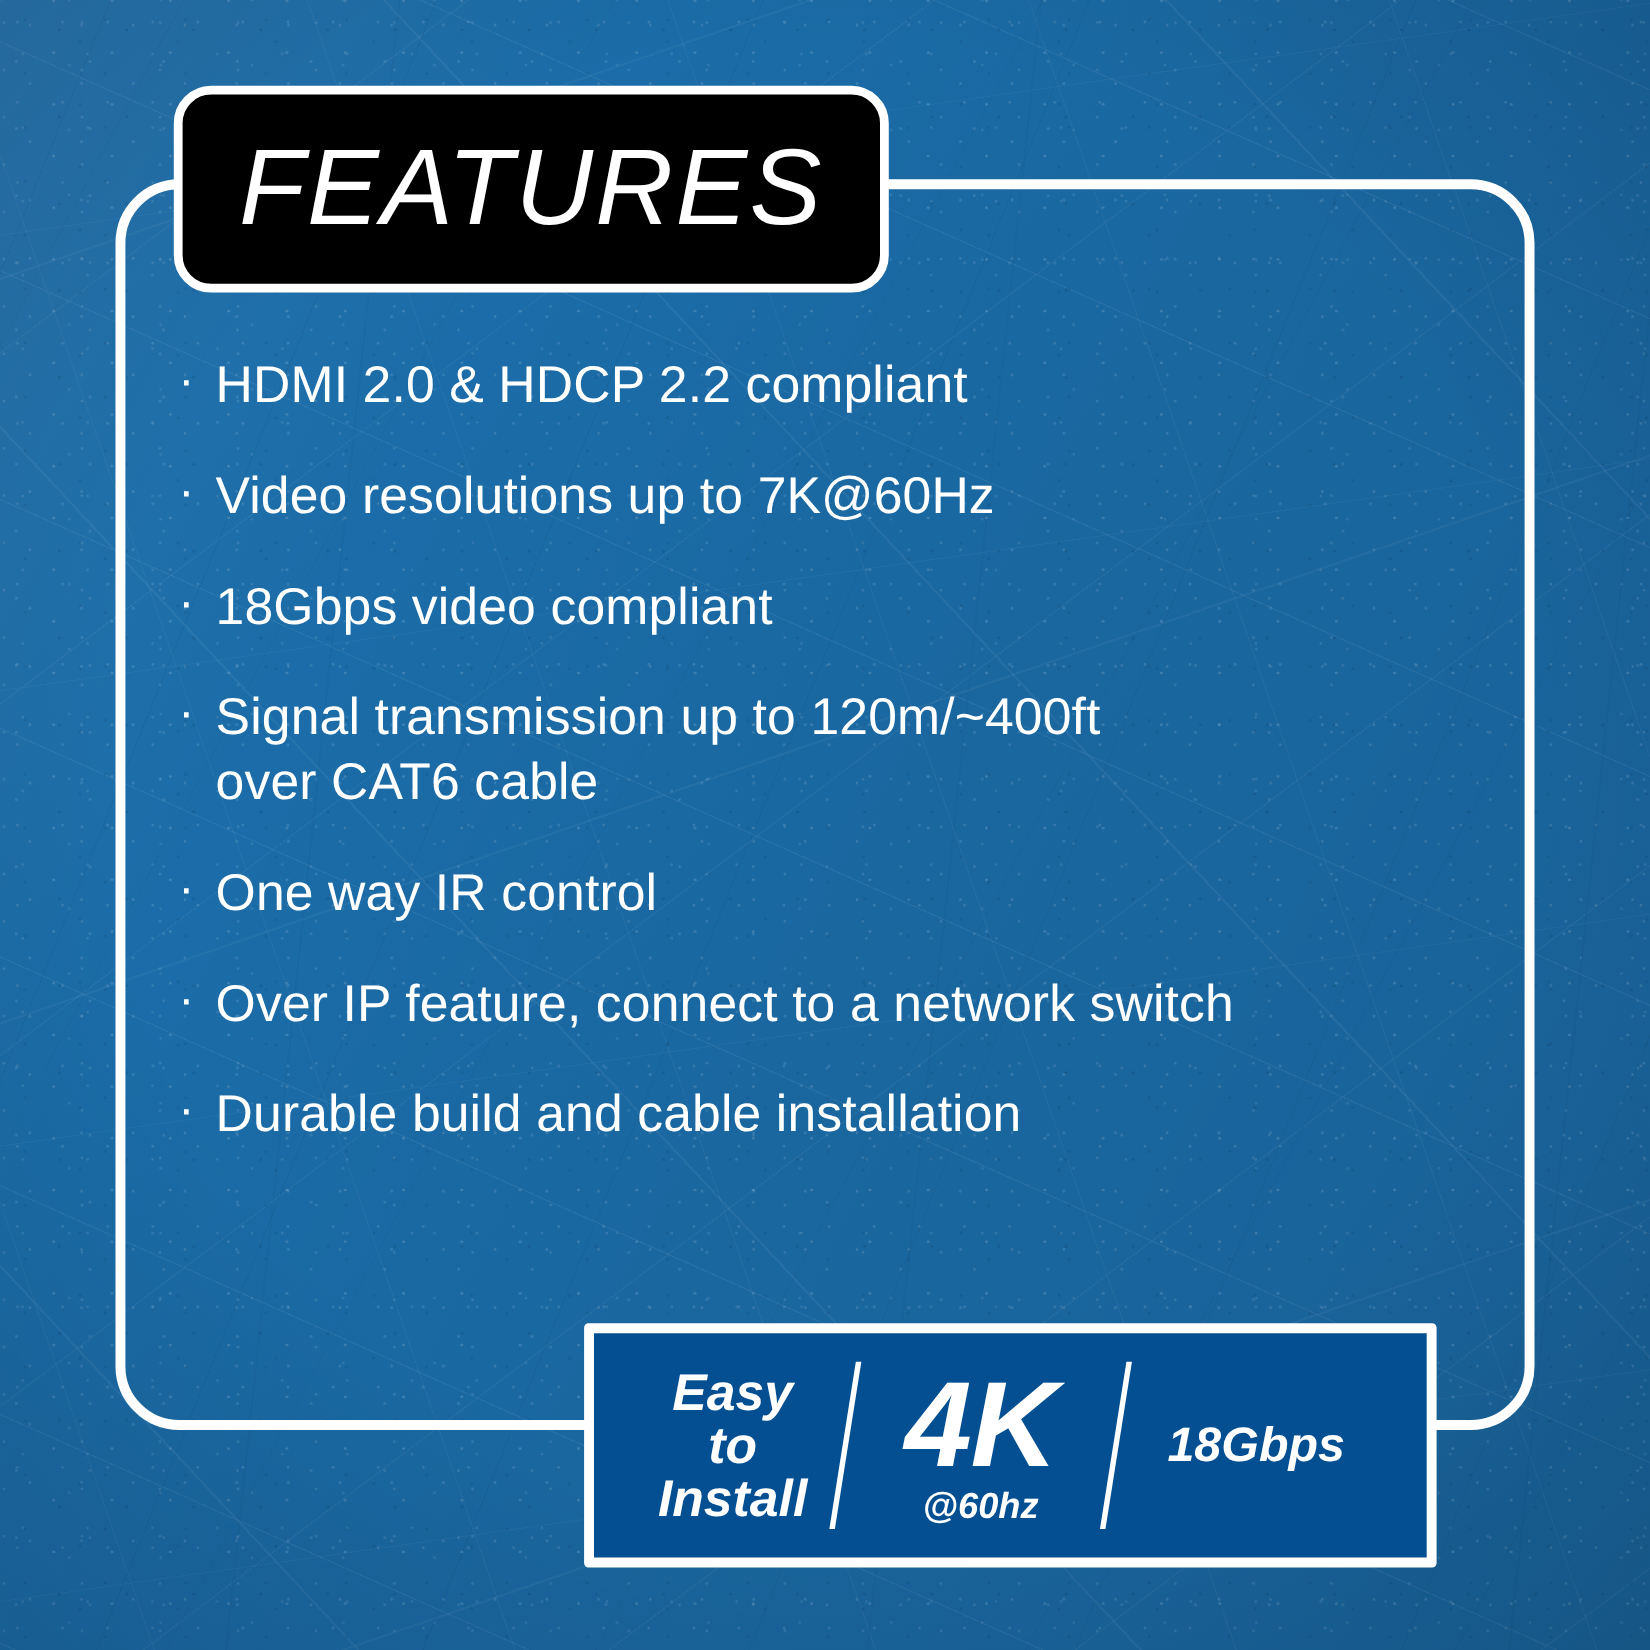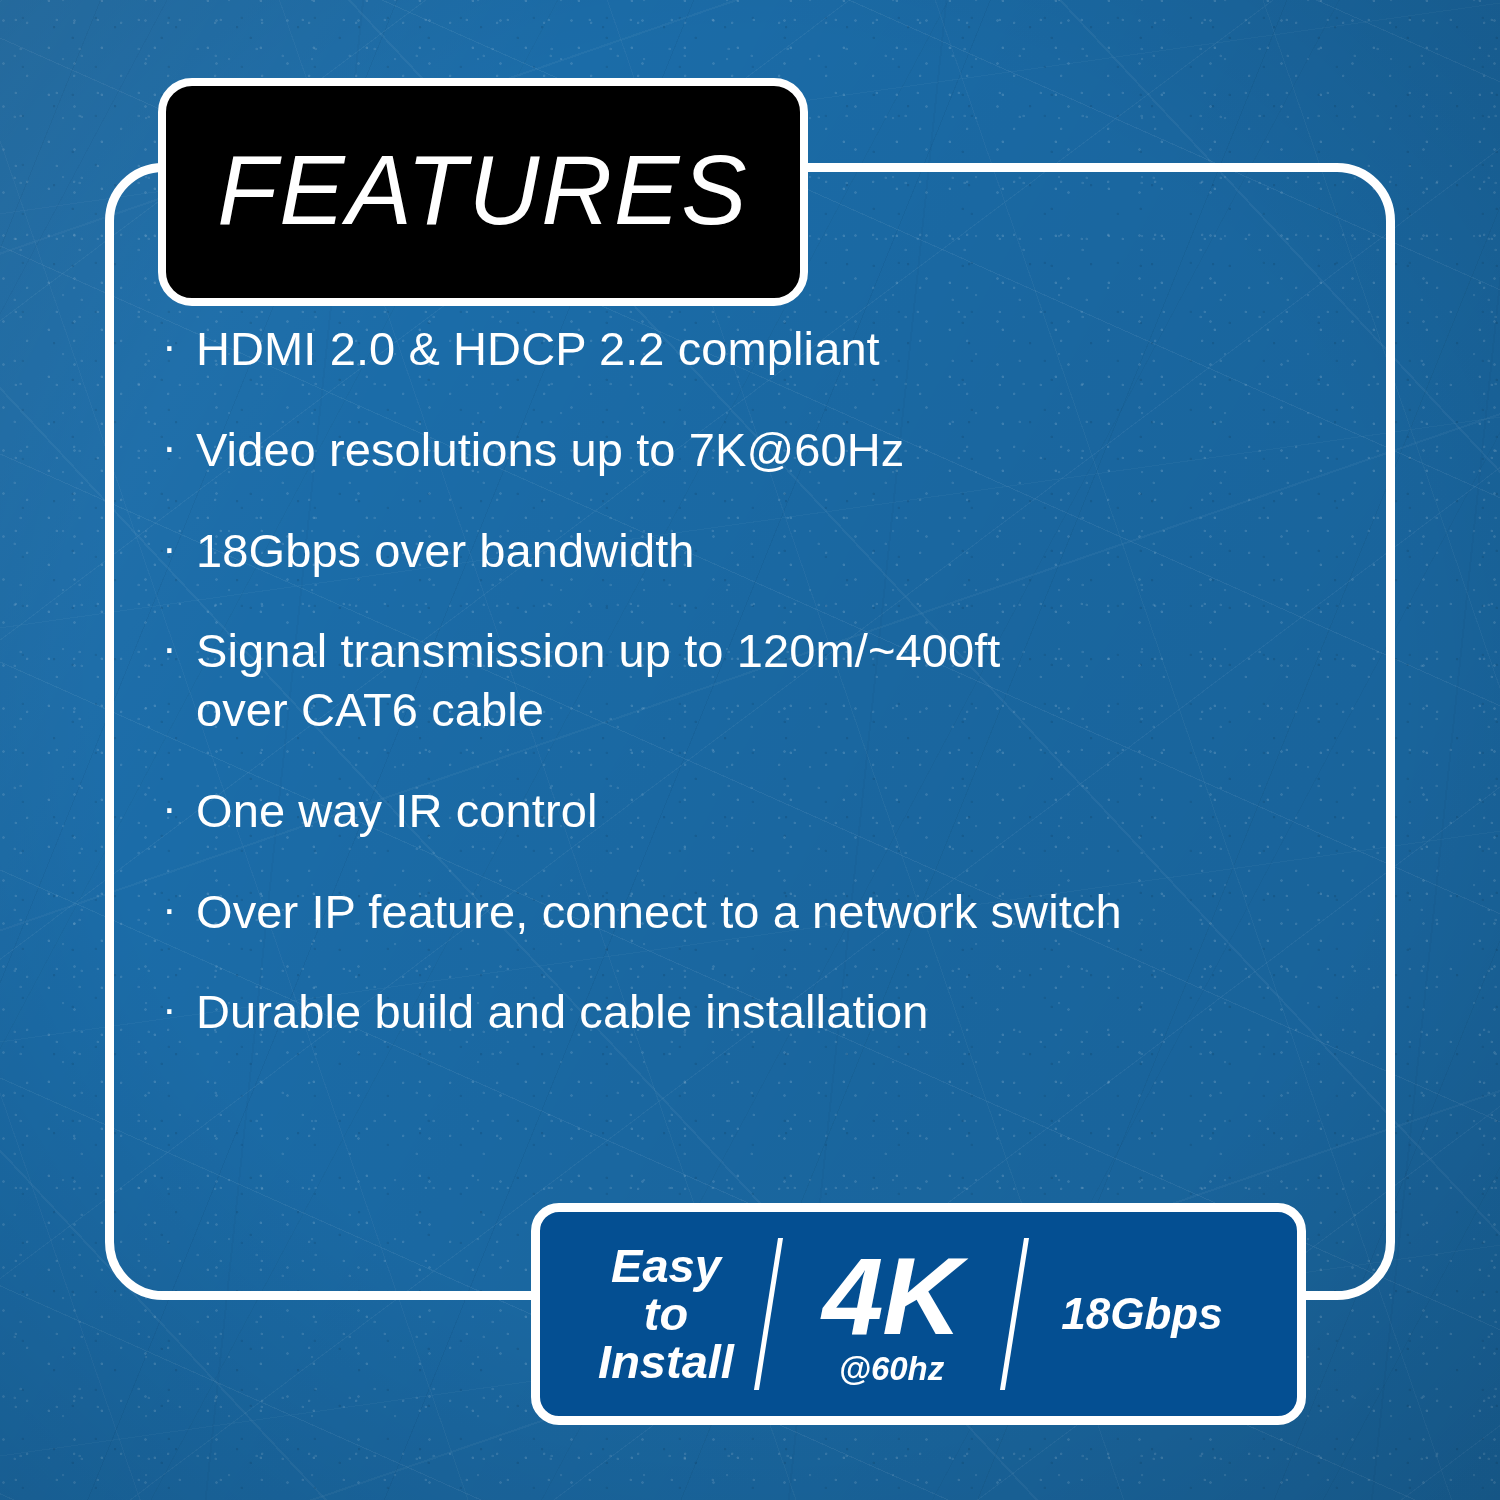--- a/index.html
+++ b/index.html
@@ -102,21 +102,21 @@
     border-radius: 58px;
     box-sizing: border-box;
   }
 
   
   .features-plate {
     position: absolute;
     left: 158px;
     top: 78px;
     width: 650px;
-    height: 228px;
+    height: 188px;
     background: #000000;
     border: 8px solid #ffffff;
     border-radius: 34px;
     box-sizing: border-box;
     display: flex;
     align-items: center;
     justify-content: center;
   }
   .features-text {
     color: #ffffff;
@@ -164,21 +164,21 @@
 
   
   .spec-badge {
     position: absolute;
     left: 531px;
     top: 1203px;
     width: 775px;
     height: 222px;
     background: #044f92;
     border: 9px solid #ffffff;
-    border-radius: 28px;
+    border-radius: 4px;
     box-sizing: border-box;
     display: flex;
     align-items: center;
     justify-content: space-between;
     padding: 0 30px 0 26px;
   }
   .spec-cell {
     display: flex;
     flex-direction: column;
     align-items: center;
@@ -243,21 +243,21 @@
       <span class="feature-label">HDMI 2.0 &amp; HDCP 2.2 compliant</span>
     </div>
 
     <div class="feature-item">
       <span class="feature-bullet">·</span>
       <span class="feature-label">Video resolutions up to 7K@60Hz</span>
     </div>
 
     <div class="feature-item">
       <span class="feature-bullet">·</span>
-      <span class="feature-label">18Gbps over bandwidth</span>
+      <span class="feature-label">18Gbps video compliant</span>
     </div>
 
     <div class="feature-item">
       <span class="feature-bullet">·</span>
       <span class="feature-label">Signal transmission up to 120m/~400ft
 over CAT6 cable</span>
     </div>
 
     <div class="feature-item">
       <span class="feature-bullet">·</span>

